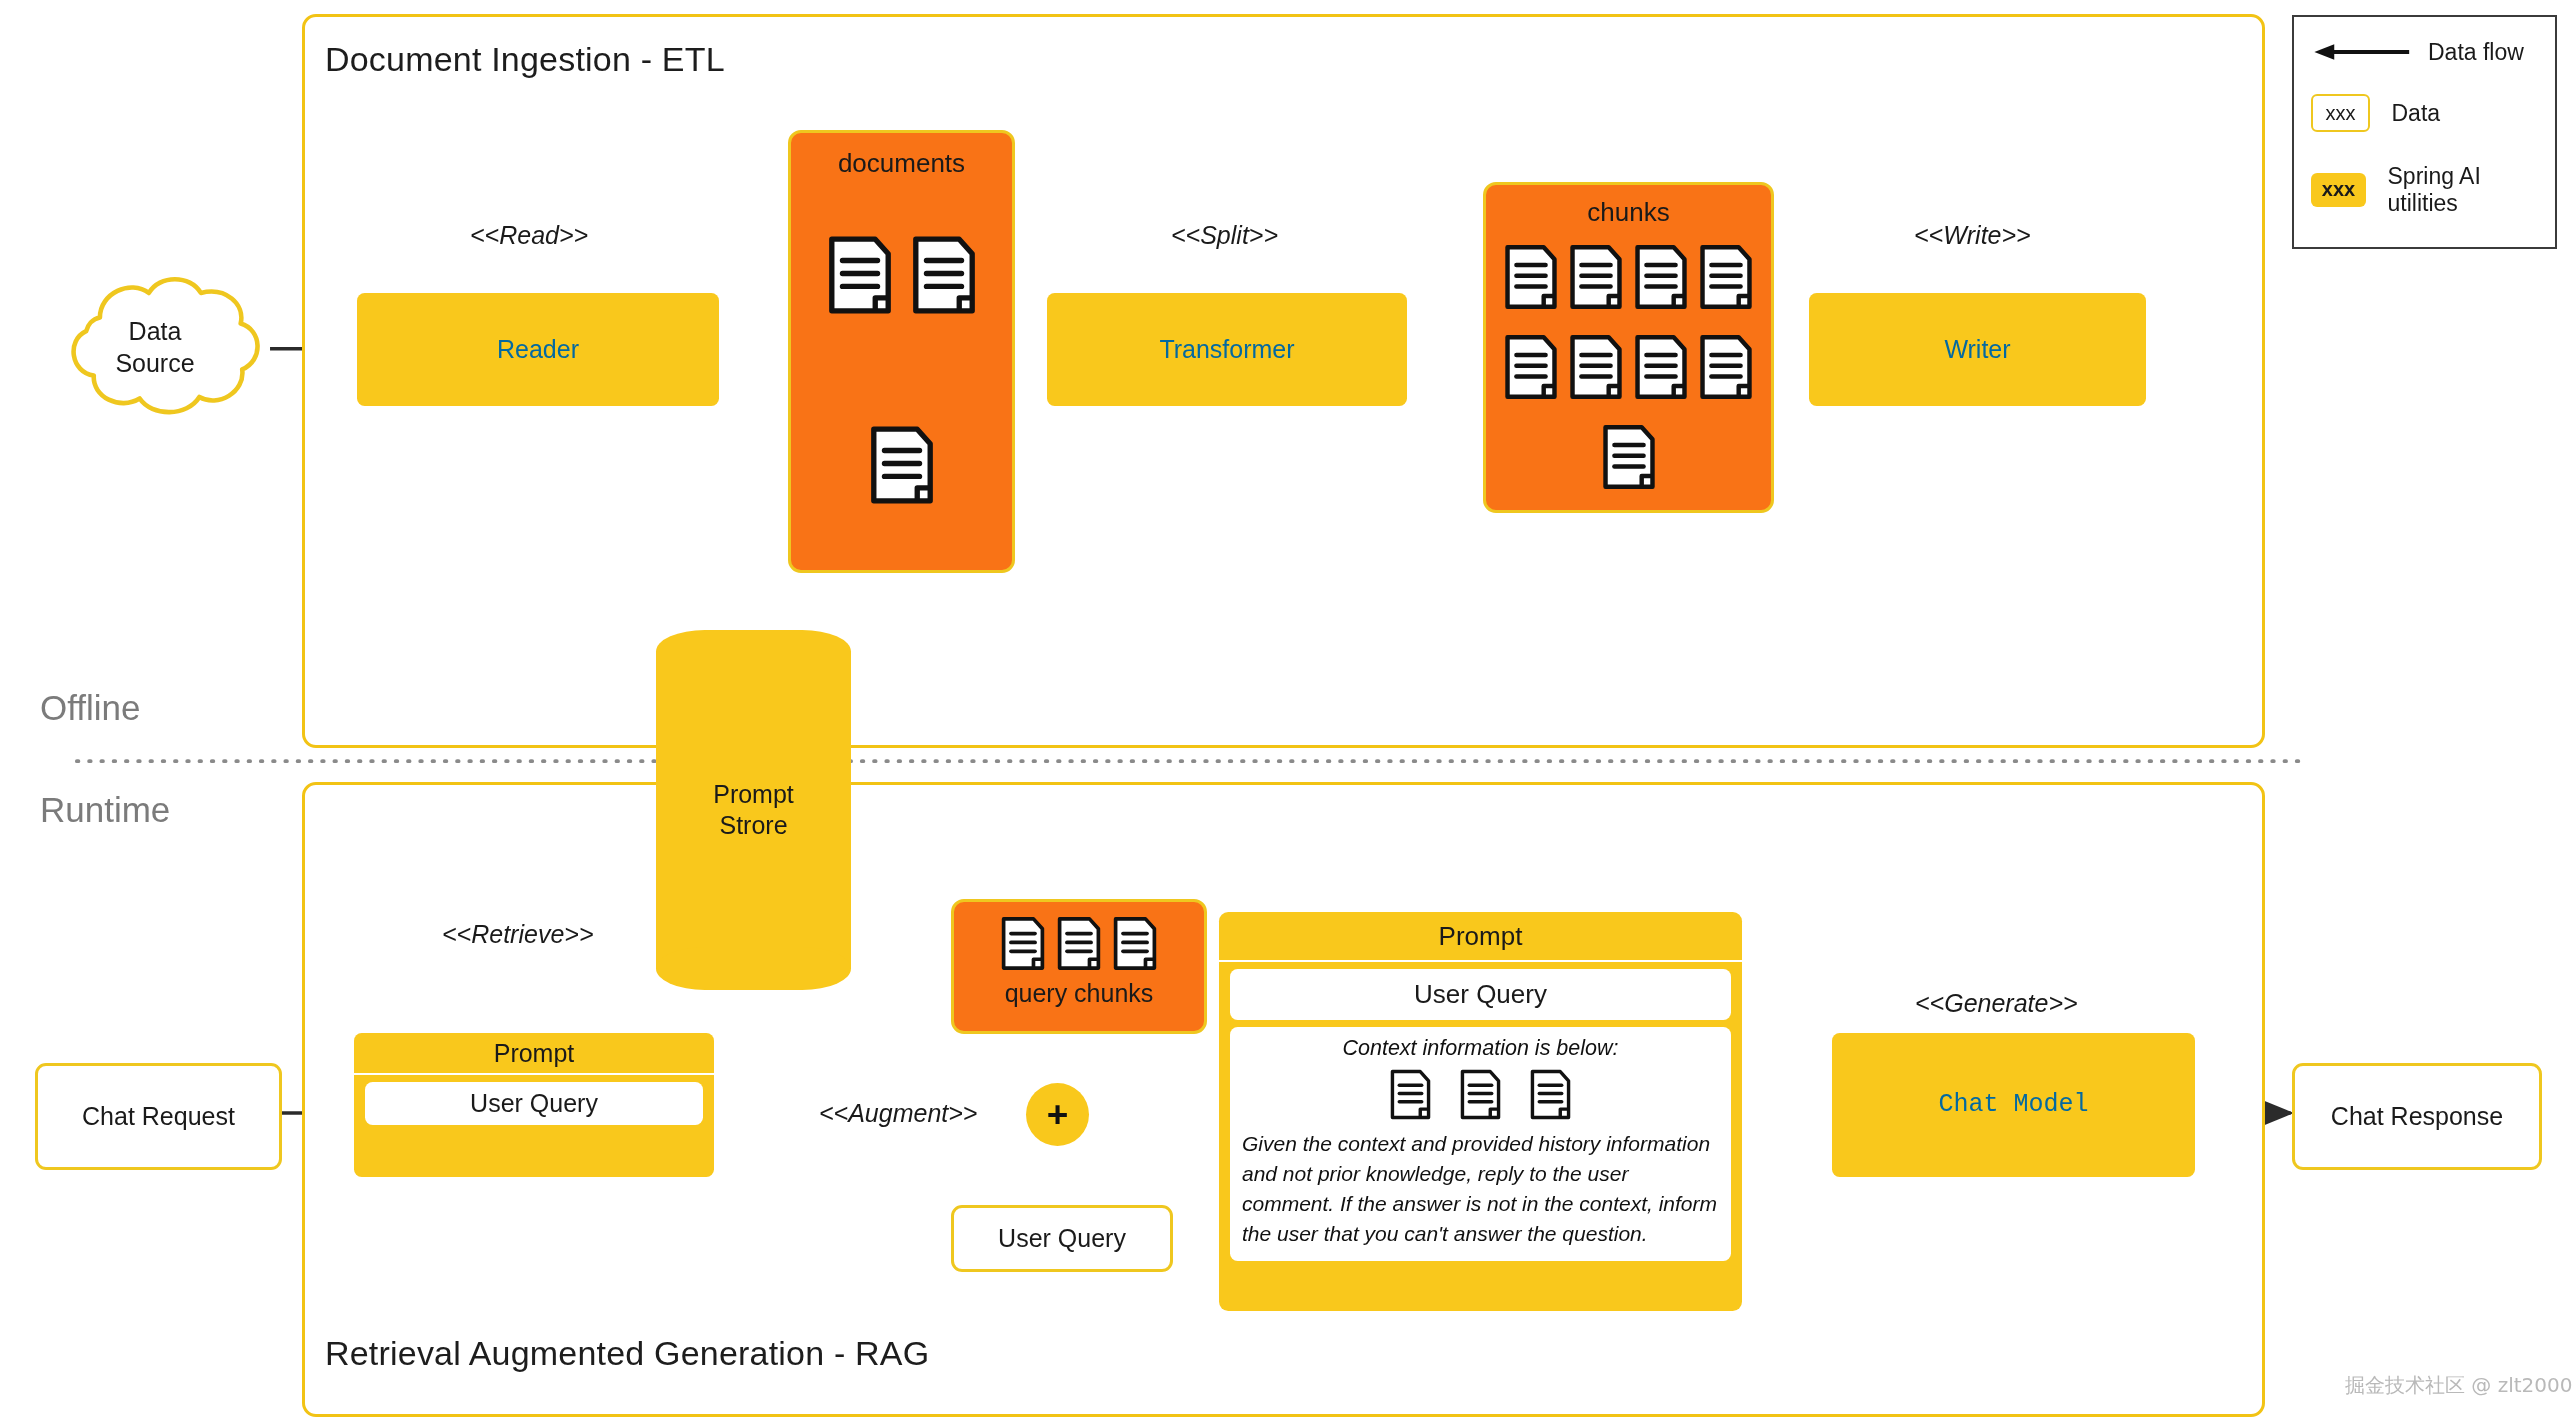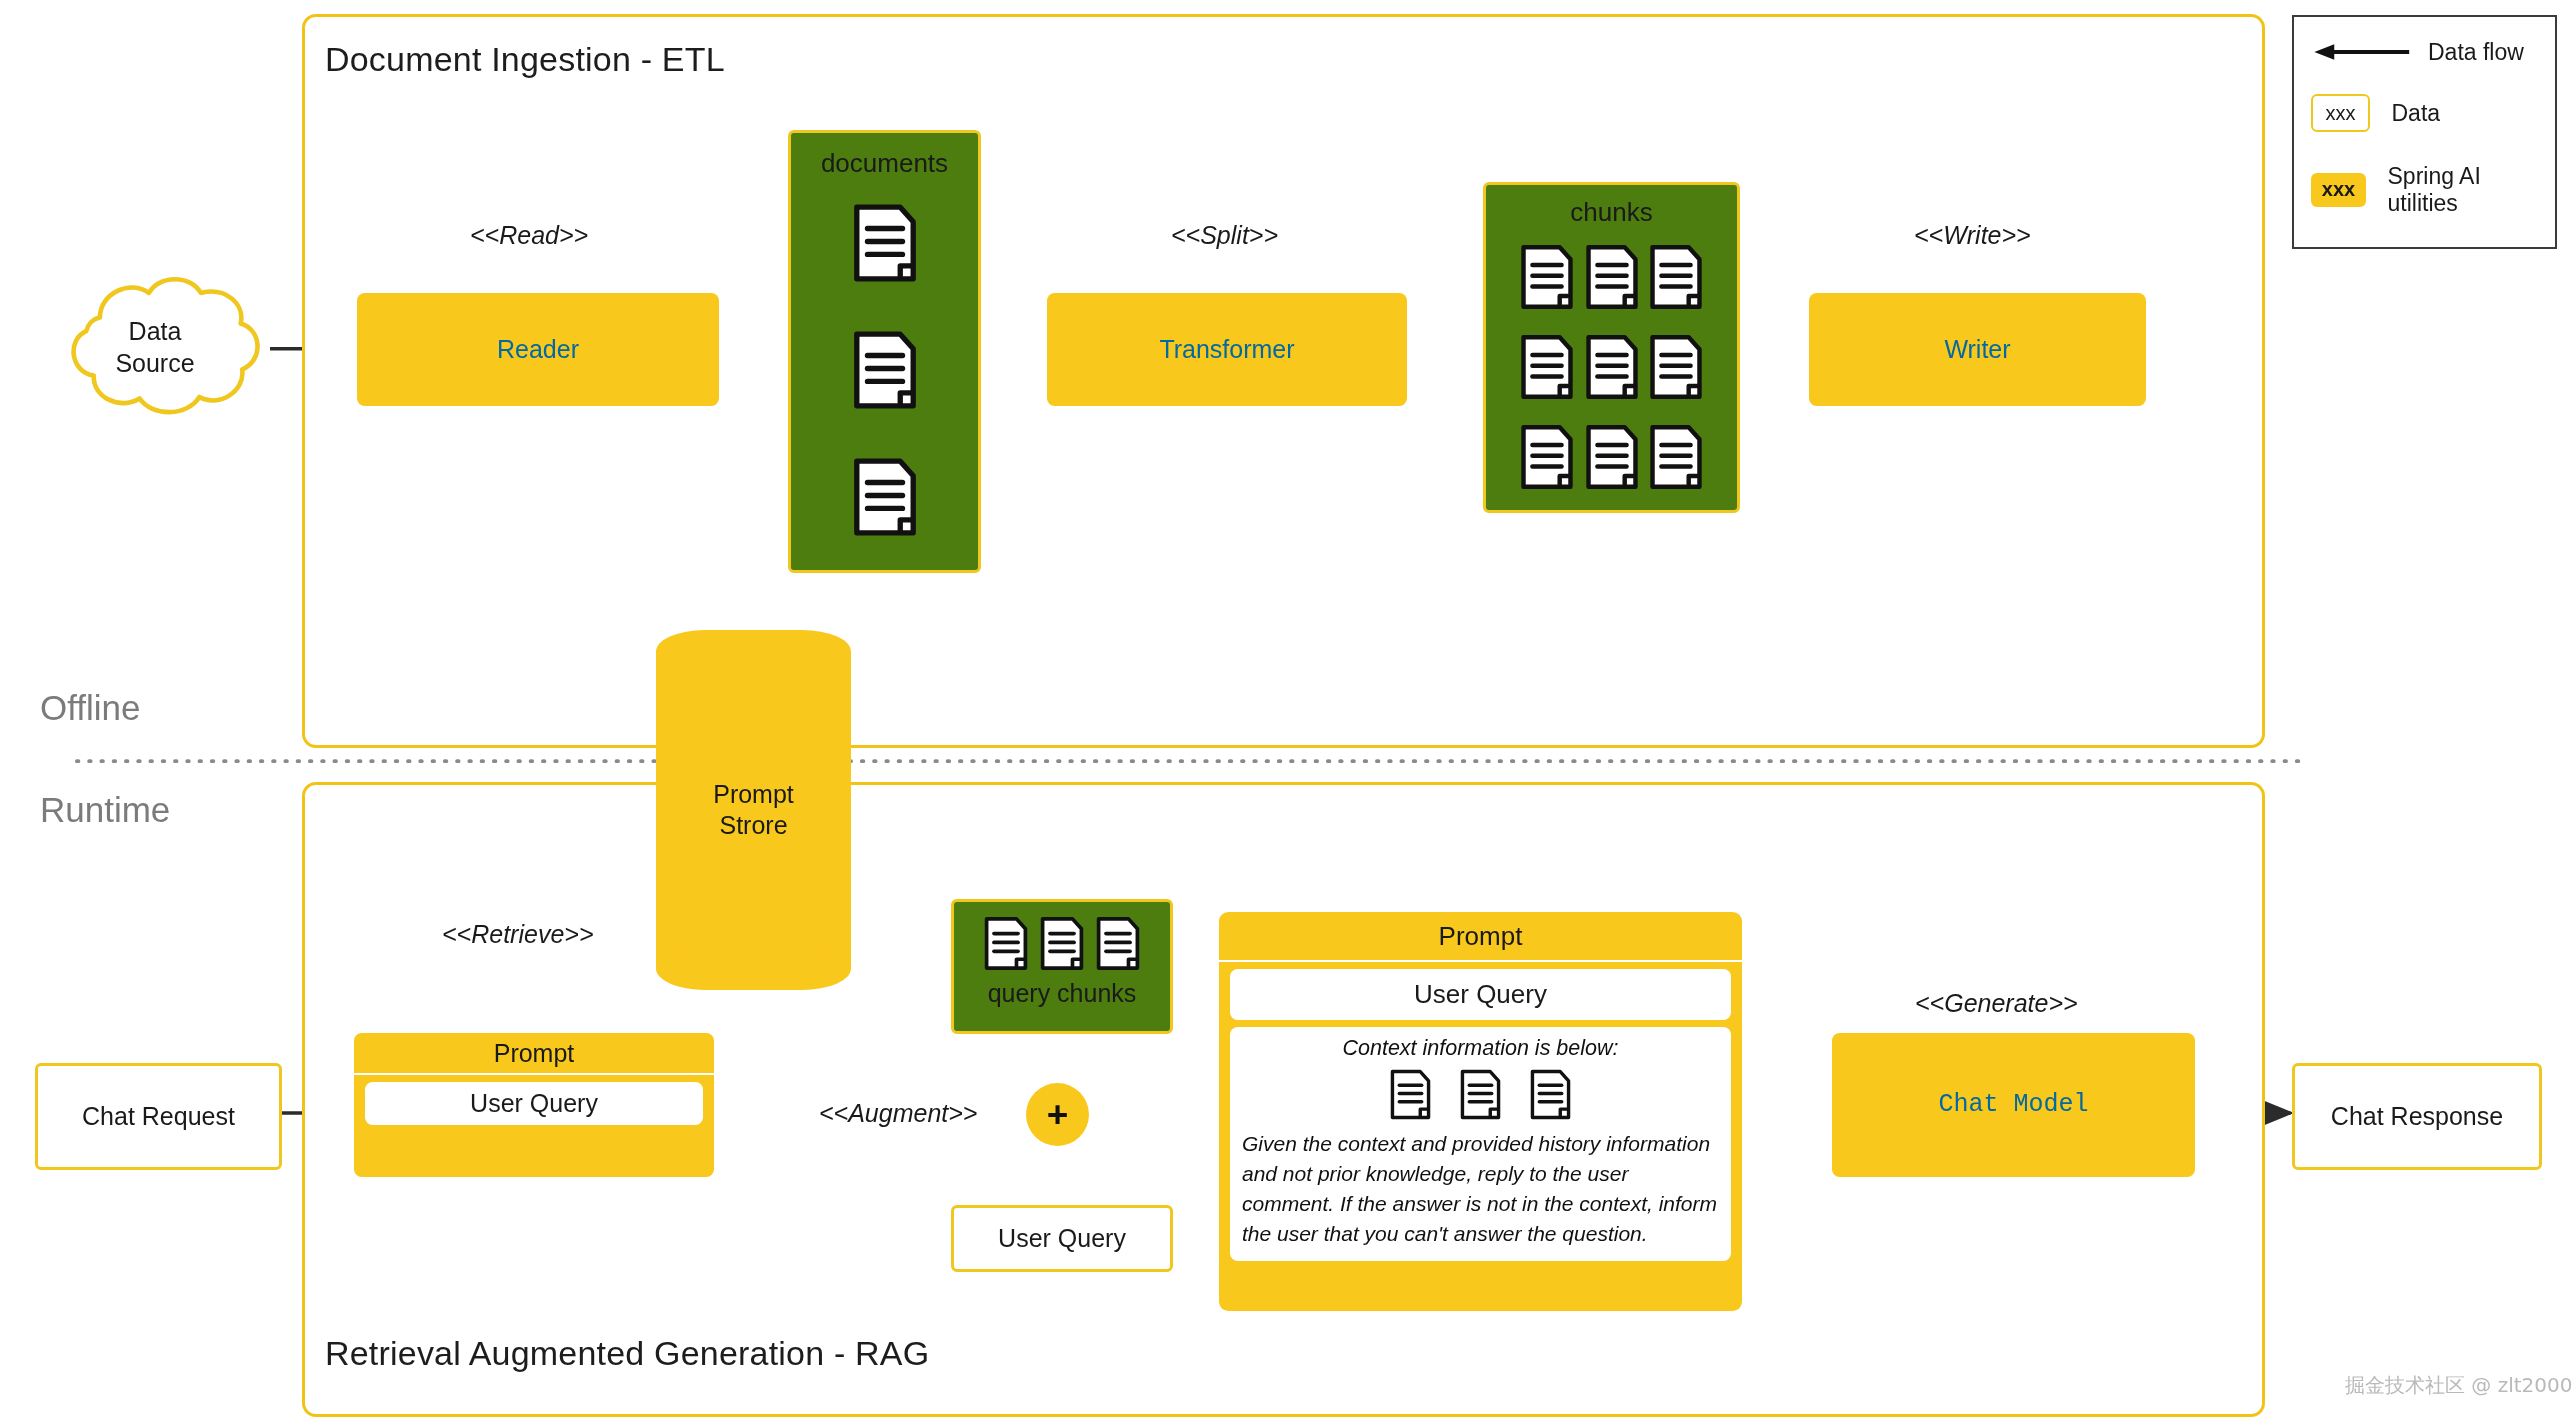--- a/index.html
+++ b/index.html
@@ -14,29 +14,29 @@
 
   
   .phase-label{position:absolute;font-size:35px;color:#7b7b7b;white-space:nowrap;}
 
   
   .util{position:absolute;background:#F9C81C;border-radius:7.7px;
         display:flex;align-items:center;justify-content:center;
         font-size:25px;color:#0369a1;text-align:center;line-height:1.15;}
 
   
-  .data{position:absolute;background:#fff;border:3.1px solid #EFC71F;border-radius:6px;
+  .data{position:absolute;background:#fff;border:3.1px solid #EFC71F;border-radius:11px;
         display:flex;align-items:center;justify-content:center;
         font-size:25px;color:#1a1a1a;text-align:center;}
 
   
   .stereo{position:absolute;font-style:italic;font-size:25px;color:#1a1a1a;white-space:nowrap;}
 
   
-  .docbox{position:absolute;background:#4d7c0f;border:3.1px solid #EFC71F;border-radius:6px;}
+  .docbox{position:absolute;background:#f97316;border:3.1px solid #EFC71F;border-radius:13px;padding-left:34px;}
   .docbox .cap{position:absolute;left:0;right:0;text-align:center;font-size:26px;color:#1a1a1a;}
   .doc-grid{position:absolute;left:0;right:0;display:flex;flex-wrap:wrap;
             align-items:center;justify-content:center;}
 
   
   .docicon{display:block;}
 
   
   .cyl{position:absolute;}
   .cyl .body{position:absolute;left:0;top:21.5px;width:100%;height:calc(100% - 43px);background:#F9C81C;}

